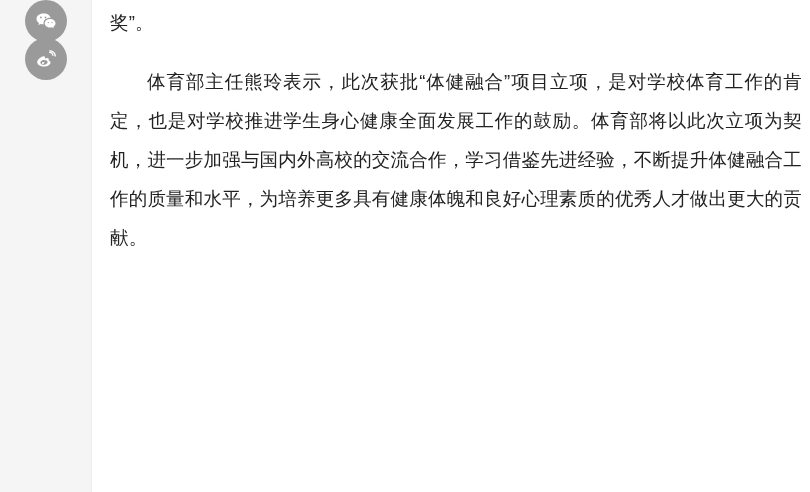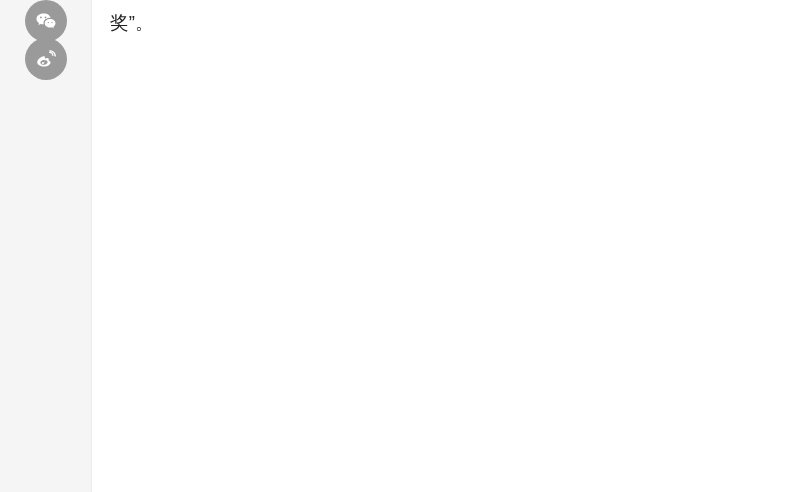--- a/index.html
+++ b/index.html
@@ -100,15 +100,16 @@
       <span>
         <svg width="24" height="24" viewBox="0 0 24 24" fill="#ffffff" aria-hidden="true">
           <path d="M10.4 19.6c-4 0-7.2-1.9-7.2-4.3 0-1.3.8-2.7 2.3-4 2-1.8 4.3-2.6 5.2-1.8.4.4.4 1 .1 1.8-.1.4.3.2.3.2 1.6-.7 3-.7 3.5.1.3.4.3.9 0 1.6-.1.3 0 .4.2.4.8.2 1.7.9 1.7 2 0 1.9-2.7 4-6.1 4zm-.6-6.6c-2 .2-3.5 1.4-3.4 2.8.1 1.3 1.8 2.2 3.8 2 2-.2 3.5-1.4 3.4-2.8-.1-1.3-1.8-2.2-3.8-2zm-.5 4c-.6.2-1.2 0-1.4-.5-.2-.5.1-1.1.7-1.3.6-.2 1.2 0 1.4.5.2.5-.1 1.1-.7 1.3zm1.6-1.5c-.2.1-.5 0-.6-.2-.1-.2 0-.4.2-.5.2-.1.5 0 .6.2.1.2 0 .4-.2.5zM18.9 9c-.3 0-.6-.2-.6-.6 0-1.3-1.2-2.4-2.6-2.4-.3 0-.6-.2-.6-.6s.3-.6.6-.6c2.1 0 3.8 1.6 3.8 3.6 0 .3-.3.6-.6.6zm2.3.6c-.4 0-.7-.3-.7-.7 0-2.4-2.1-4.3-4.7-4.3-.4 0-.7-.3-.7-.7s.3-.7.7-.7c3.4 0 6.1 2.5 6.1 5.7 0 .4-.3.7-.7.7z"></path>
         </svg>
       </span>
     </div>
   </div>
 
   <div id="article">
     <p class="first">奖”。</p>
+    <p class="indent">体育部主任熊玲表示，此次获批“体健融合”项目立项，是对学校体育工作的肯定，也是对学校推进学生身心健康全面发展工作的鼓励。体育部将以此次立项为契机，进一步加强与国内外高校的交流合作，学习借鉴先进经验，不断提升体健融合工作的质量和水平，为培养更多具有健康体魄和良好心理素质的优秀人才做出更大的贡献。</p>
   </div>
 
 </div>
 
 </body></html>

